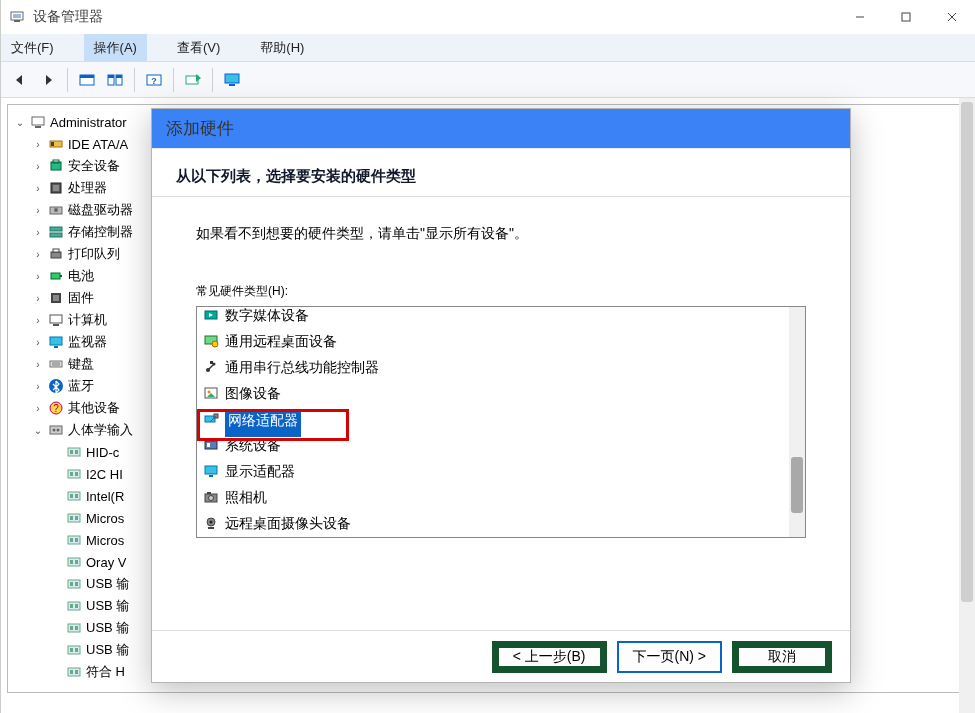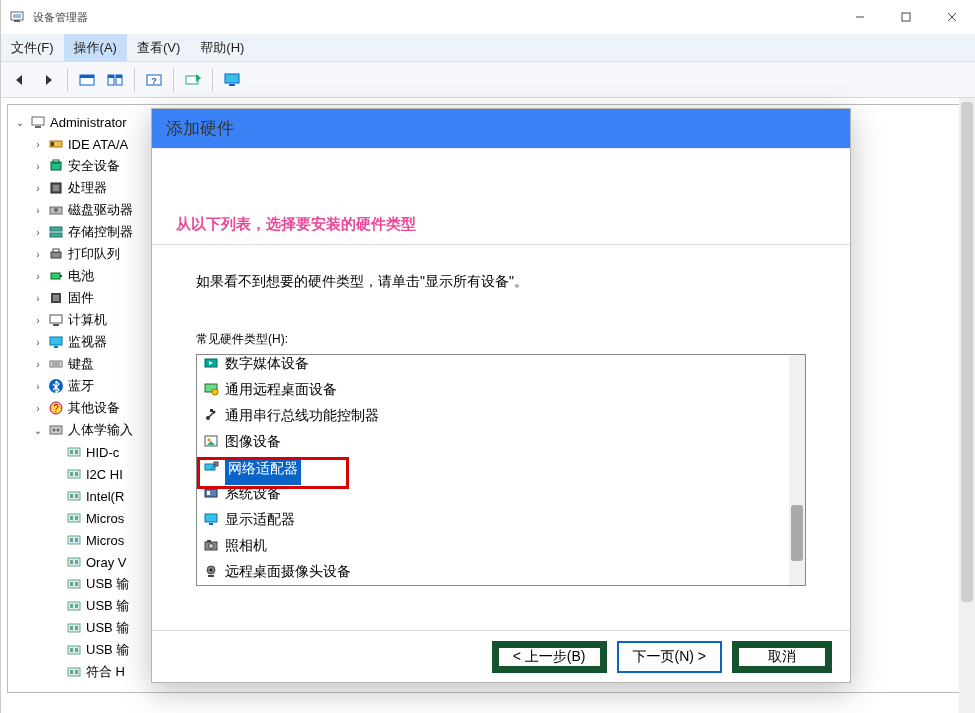--- a/index.html
+++ b/index.html
@@ -1,46 +1,46 @@
 <!DOCTYPE html>
 <html><head>
 <meta charset="utf-8">
 <style>
   * { box-sizing: border-box; }
   html, body { margin: 0; padding: 0; font-family: "Segoe UI", "Microsoft YaHei", sans-serif; font-size: 14px; color: #000; background: #fff; }
   .window { width: 975px; height: 713px; position: relative; background: #fff; overflow: hidden; border-left: 1px solid #ccc;}
   
   .titlebar { height: 34px; display: flex; align-items: center; padding-left: 8px; }
   .titlebar .app-icon { width: 16px; height: 16px; margin-right: 8px; }
-  .titlebar .title { flex: 0 0 auto; font-size: 11px; color: #444; }
+  .titlebar .title { flex: 0 0 auto; font-size: 14px; color: #444; }
   .titlebar .spacer { flex: 1; }
   .winbtn { width: 46px; height: 34px; display: flex; align-items: center; justify-content: center; color: #555; }
   
-  .menubar { height: 28px; display: flex; align-items: stretch; background: #eef3fa; border-bottom: 1px solid #dcdcdc; }
+  .menubar { height: 28px; display: flex; align-items: stretch; background: #eef3fa; border-bottom: 1px solid #dcdcdc; gap: 20px; }
   .menuitem { padding: 0 10px; display: flex; align-items: center; font-size: 13px; color: #222; }
   .menuitem.active { background: #c7def8; }
   
   .toolbar { height: 36px; display: flex; align-items: center; padding: 0 6px; gap: 2px; border-bottom: 1px solid #dcdcdc; background: #f6f8fb; }
   .tbtn { width: 26px; height: 26px; display: flex; align-items: center; justify-content: center; border: 1px solid transparent; border-radius: 2px; }
   .tv-sep { width: 1px; height: 24px; background: #d0d0d0; margin: 0 4px; }
   
   .body-area { position: relative; height: calc(100% - 34px - 28px - 36px); display: flex; }
   .tree-pane { width: 100%; border: 1px solid #bbb; margin: 6px 12px 20px 6px; overflow: auto; padding: 6px 4px; }
   .tree-pane ul { list-style: none; margin: 0; padding-left: 18px; }
   .tree-pane > ul { padding-left: 2px; }
   .tree-row { display: flex; align-items: center; height: 22px; font-size: 13px; gap: 4px; white-space: nowrap; }
   .twisty { width: 12px; height: 12px; display: inline-flex; align-items: center; justify-content: center; color: #555; font-size: 10px; user-select: none; }
   .node-icon { width: 16px; height: 16px; display: inline-flex; align-items: center; justify-content: center; }
   
   .outer-scroll { position: absolute; right: 0; top: 0; bottom: 0; width: 16px; background: #f0f0f0; }
   .outer-scroll .thumb { position: absolute; left: 2px; right: 2px; top: 4px; height: 500px; background: #cfcfcf; border-radius: 3px; }
   
   .dialog { position: absolute; left: 150px; top: 108px; width: 700px; height: 575px; background: #fff; border: 1px solid #b4b4b4; box-shadow: 0 8px 30px rgba(0,0,0,0.25); display: flex; flex-direction: column; }
   .dlg-header { height: 40px; background: #3b82f6; display: flex; align-items: center; padding: 0 14px; font-size: 17px; color: #333; border-bottom: 1px solid #eee;}
-  .dlg-subhdr { padding: 18px 24px 10px 24px; font-size: 15px; font-weight: 600; color: #ec4899; border-bottom: 1px solid #ddd; margin-top: 48px; }
+  .dlg-subhdr { padding: 18px 24px 10px 24px; font-size: 15px; font-weight: 600; color: #0f172a; border-bottom: 1px solid #ddd; }
   .dlg-body { flex: 1; padding: 28px 44px 10px 44px; }
   .hint { font-size: 14px; margin-bottom: 40px; }
   .listlabel { font-size: 12px; margin-bottom: 6px; }
   .hw-listbox { border: 1px solid #888; height: 232px; position: relative; background: #fff; }
   .hw-listbox-inner { position: absolute; left: 0; top: 0; right: 16px; bottom: 0; overflow: hidden; }
   .hw-item { display: flex; height: 26px; padding-left: 6px; gap: 6px; font-size: 14px; }
   .hw-item.selected span.lbl { background: #0a63c7; color: #fff; padding: 1px 3px; }
   .hw-scroll { position: absolute; right: 0; top: 0; bottom: 0; width: 16px; background: #f0f0f0; }
   .hw-scroll .thumb { position: absolute; left: 2px; right: 2px; top: 150px; height: 56px; background: #a9a9a9; border-radius: 3px; }
   .redbox { position: absolute; border: 3px solid #d40202; pointer-events: none; }

